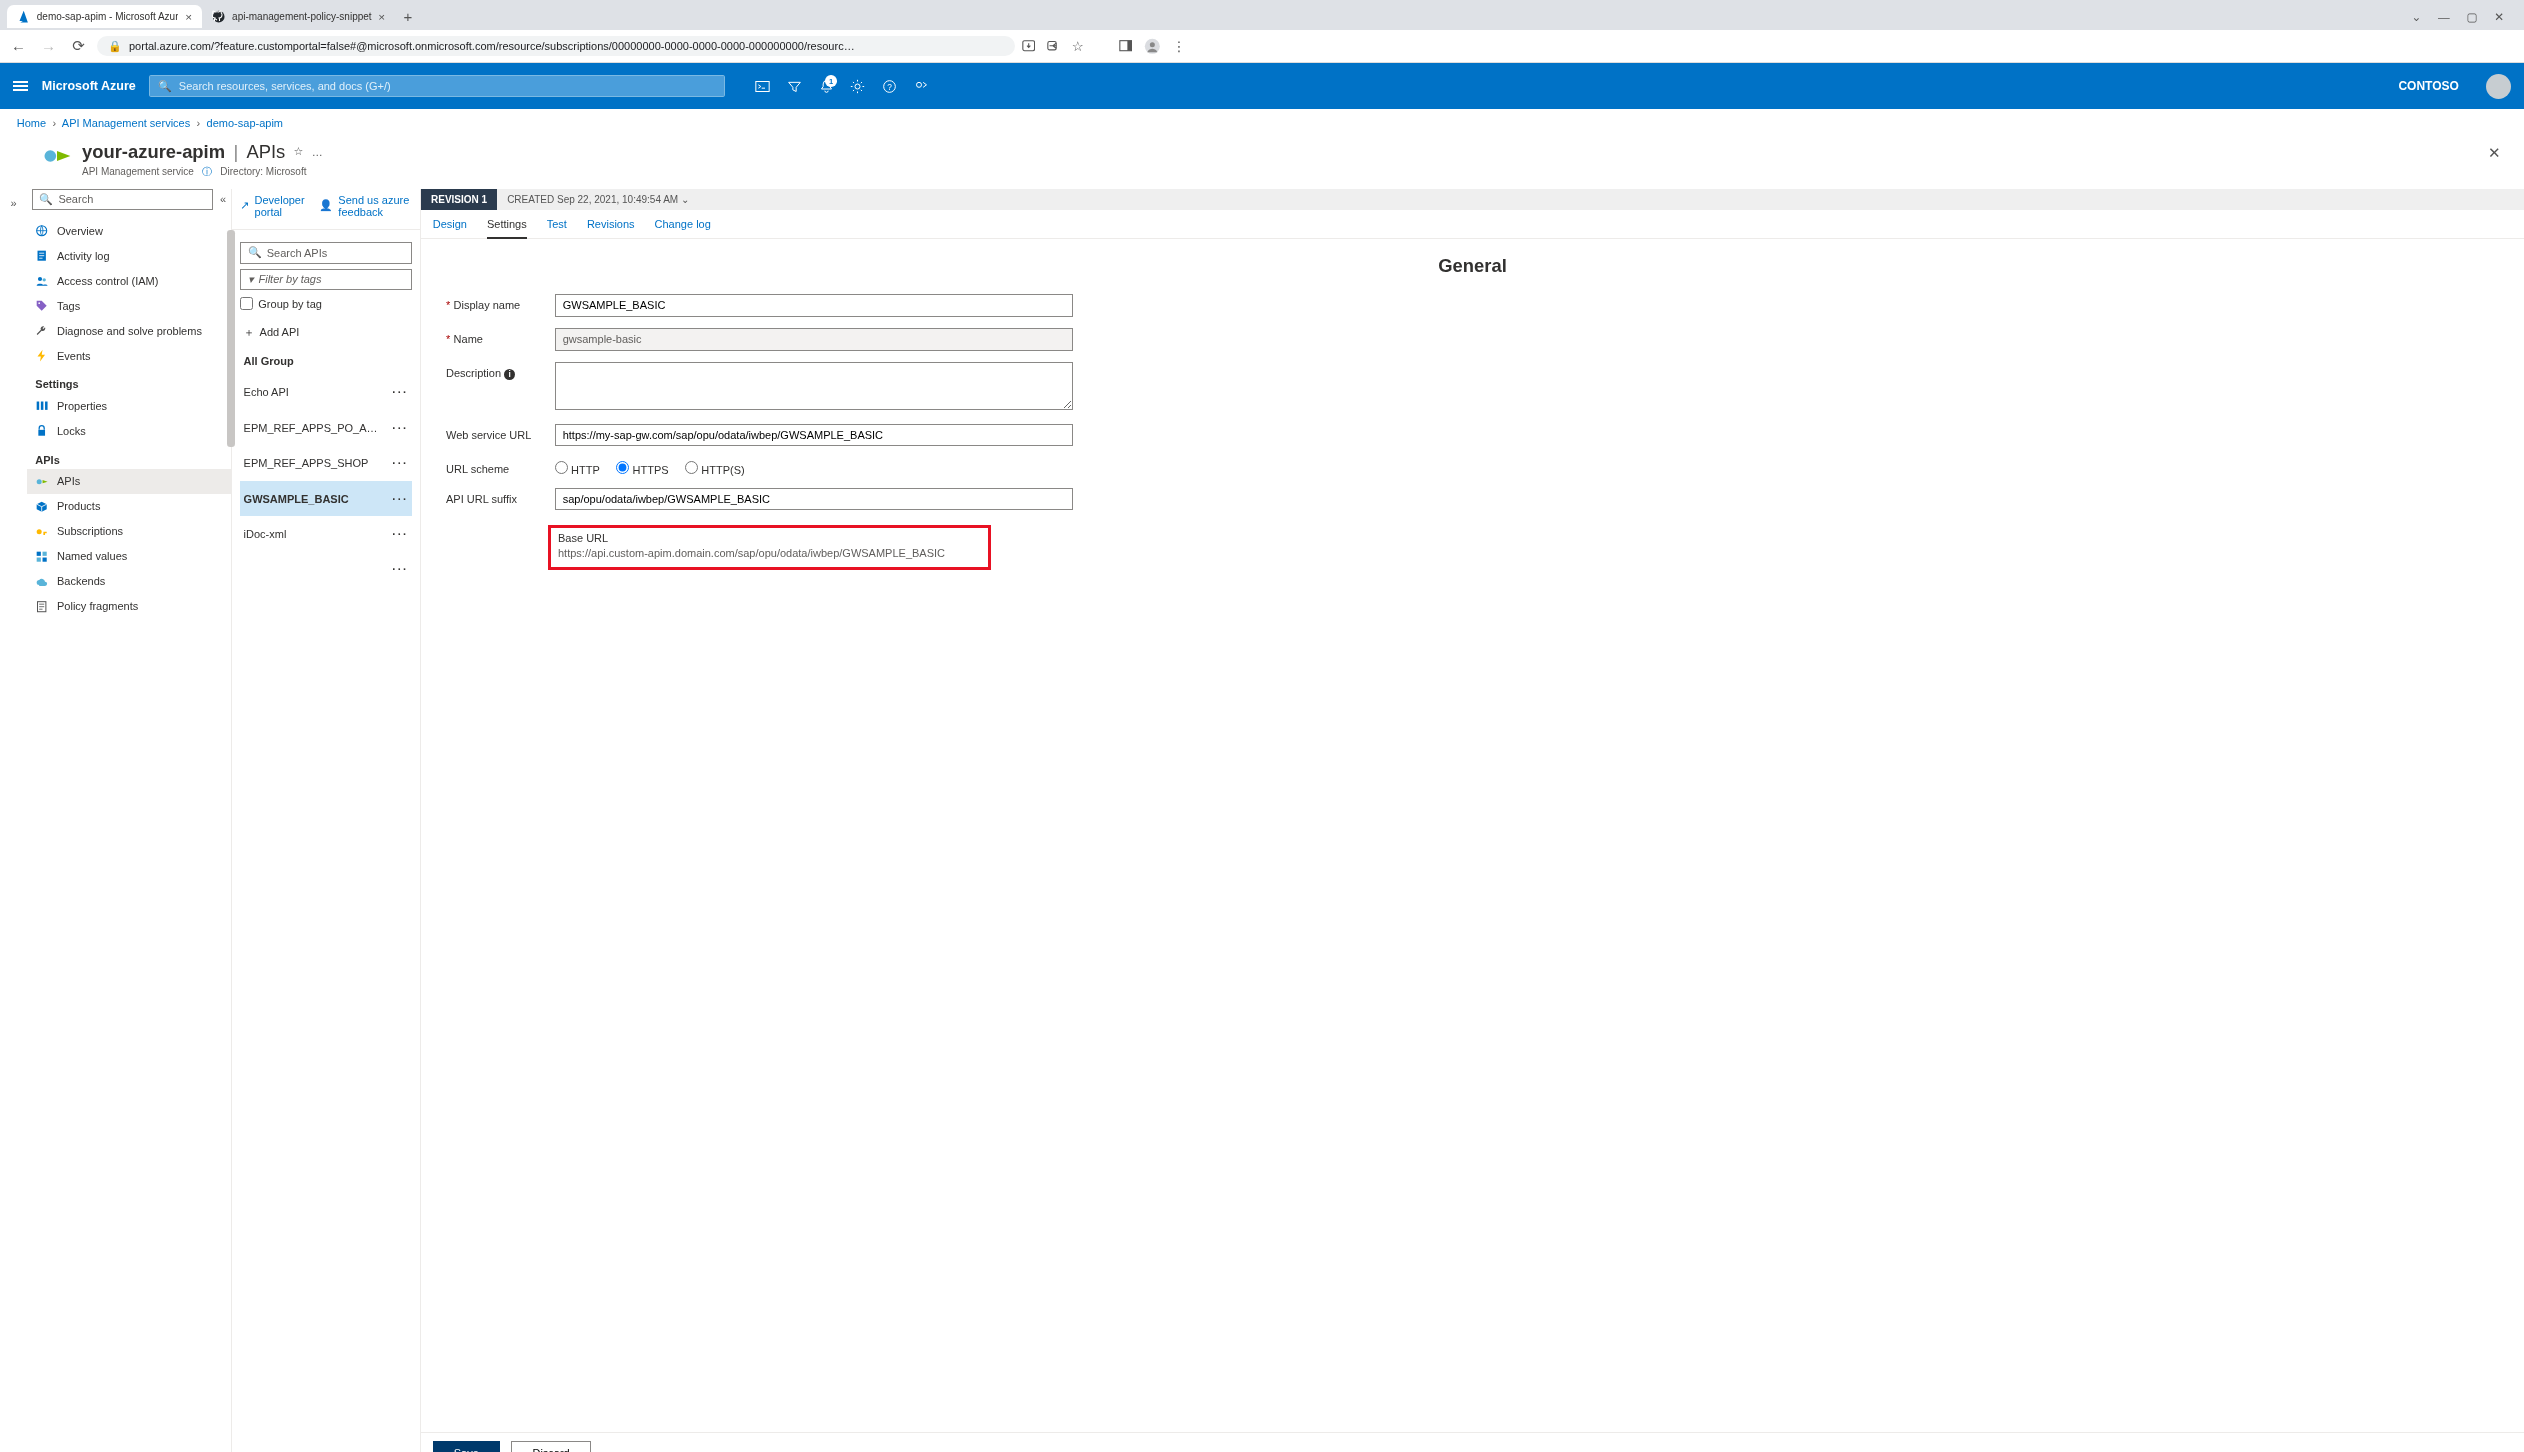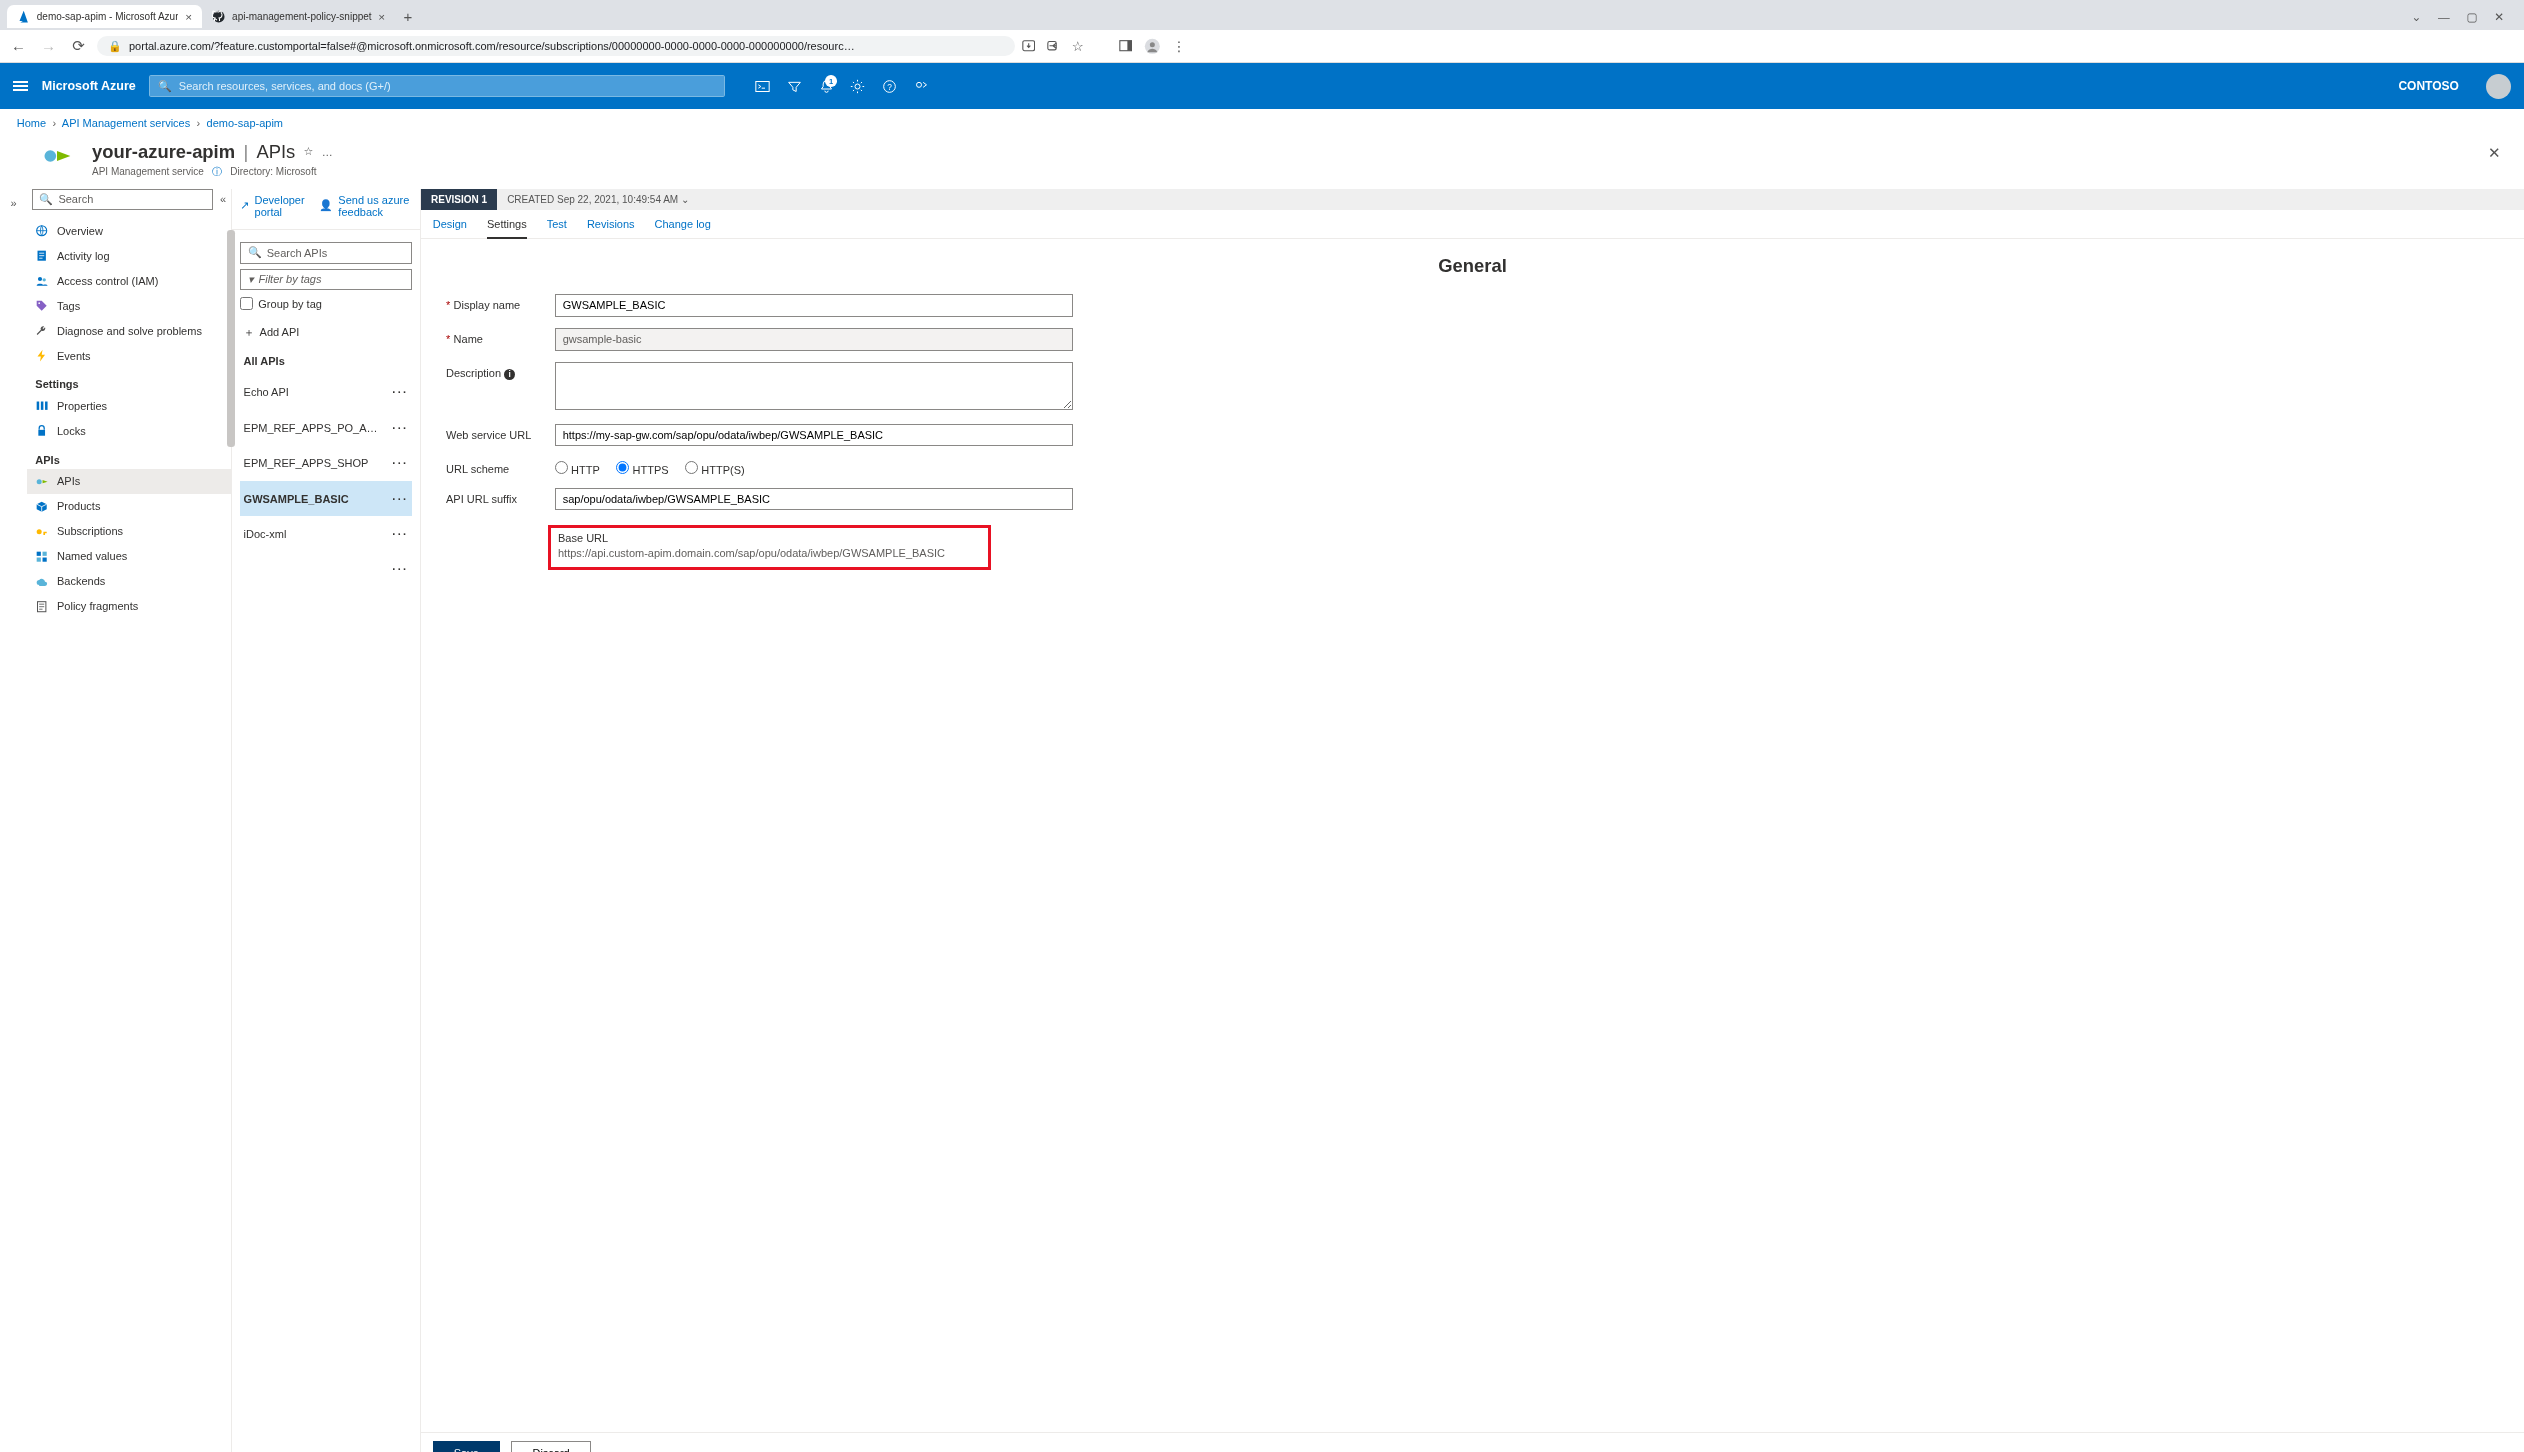--- a/index.html
+++ b/index.html
@@ -38,21 +38,21 @@
   .badge-dot { position: absolute; top: -3.3px; right: -3.3px; width: 11.7px; height: 11.7px; border-radius: 50%; background: #fff; color: #0072c6; font-size: 7.5px; display: flex; align-items: center; justify-content: center; font-weight: bold;}
   .tenant { margin-left: auto; font-size: 12px; font-weight: 700; }
   .avatar-top { width: 25px; height: 25px; border-radius: 50%; background: #c7cdd1; margin-left: 13.4px;}
   
   
   .breadcrumb { padding: 8.3px 16.7px; font-size: 11px; }
   .breadcrumb a { color: #0072c6; text-decoration: none; cursor: pointer; }
   .breadcrumb .sep { color: #605e5c; margin: 0 3.3px; }
   
   
-  .res-header { display: flex; align-items: flex-start; padding: 3.3px 16.7px 10px 42px; gap: 20px; }
+  .res-header { display: flex; align-items: flex-start; padding: 3.3px 16.7px 10px 42px; gap: 10px; }
   .res-icon { width: 30px; height: 30px; }
   .res-title-row { display: flex; align-items: center; gap: 8.3px; }
   .res-title { font-size: 18.4px; font-weight: 600; }
   .res-sep { color: #888; font-size: 18.4px; }
   .res-section { font-size: 18.4px; }
   .res-sub { font-size: 10px; color: #605e5c; display: flex; align-items: center; gap: 8.3px; margin-top: 1.7px;}
   .res-close { margin-left: auto; font-size: 15px; color: #555; cursor: pointer; padding: 3.3px 6.7px;}
   .star-icon { cursor: pointer; color: #555; }
   
   
@@ -436,21 +436,21 @@
           <span>Filter by tags</span>
         </div>
       <label class="mid-check">
           <input type="checkbox" style="">
           <span>Group by tag</span>
         </label>
       <div class="mid-add">
           <span>＋</span>
           <span>Add API</span>
         </div>
-      <div class="mid-heading">All APIs</div>
+      <div class="mid-heading">All Group</div>
       <div class="api-item">
           <span>Echo API</span>
           <span class="api-more">···</span>
         </div>
       <div class="api-item">
           <span>EPM_REF_APPS_PO_A…</span>
           <span class="api-more">···</span>
         </div>
       <div class="api-item">
           <span>EPM_REF_APPS_SHOP</span>

